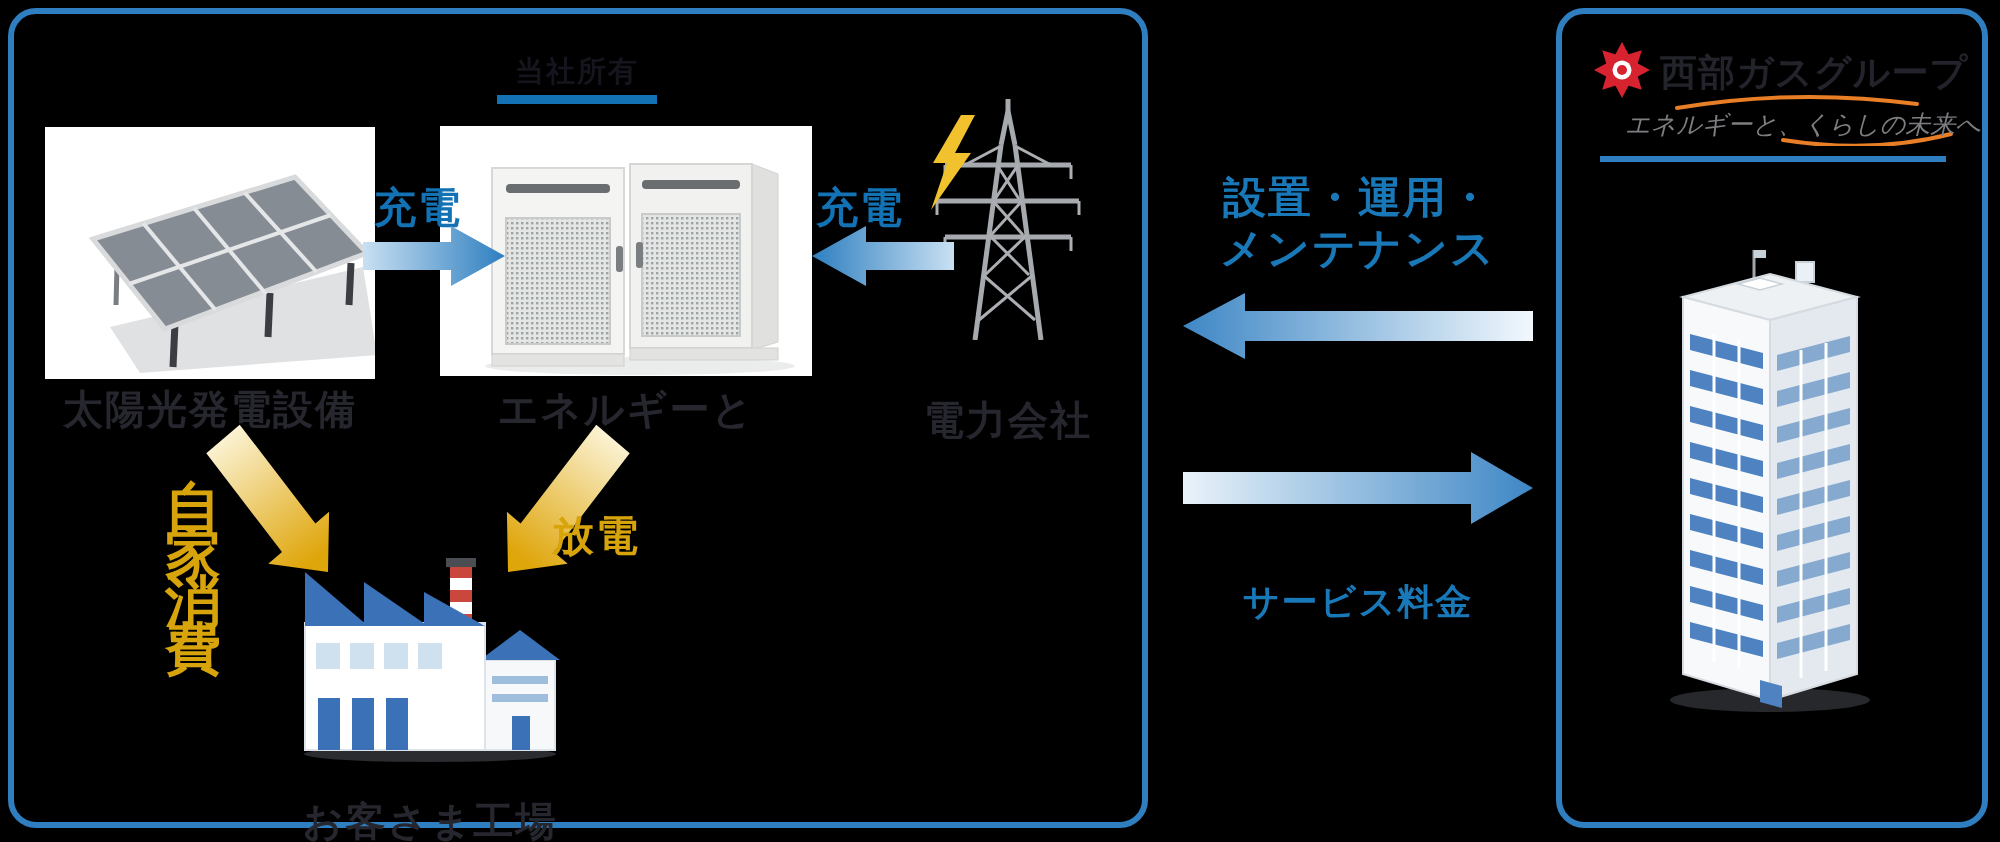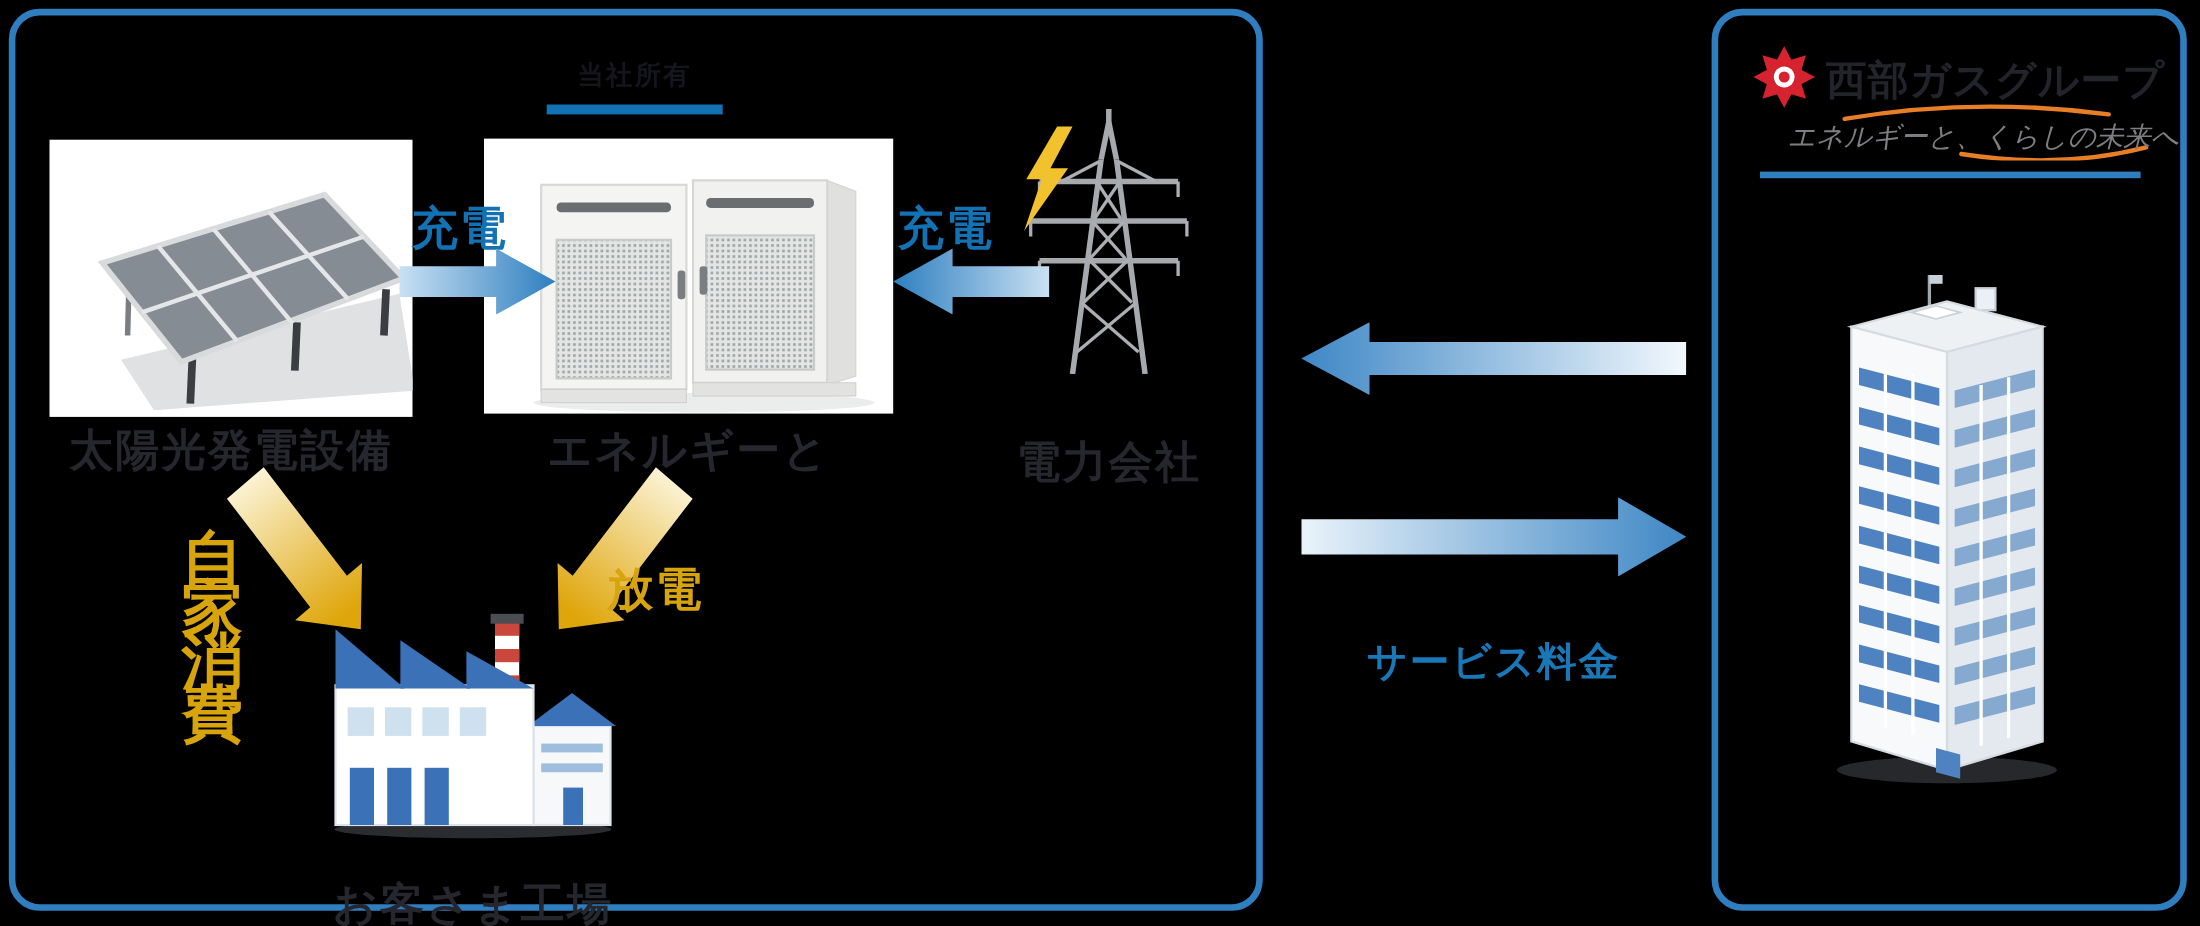--- a/index.html
+++ b/index.html
@@ -15,21 +15,21 @@
   }
   .photo{position:absolute;background:#fff;}
   .lbl{
     position:absolute;text-align:center;font-weight:bold;
     color:#26262E;font-size:40px;letter-spacing:2px;
   }
   .mid-lbl{color:#1878B8;}
   .yellow-lbl{color:#D7A40C;}
   .charge-lbl{position:absolute;font-weight:bold;font-size:42px;color:#1272B4;letter-spacing:2px;}
   .underline-bar{position:absolute;background:#1272B4;}
-  .owner-title{position:absolute;text-align:center;font-weight:bold;font-size:24px;color:#15151D;letter-spacing:2px;}
+  .owner-title{position:absolute;text-align:center;font-weight:bold;font-size:29px;color:#15151D;letter-spacing:2px;}
   .company-name{position:absolute;font-weight:bold;font-size:37px;color:#23232C;letter-spacing:1px;white-space:nowrap;}
   .tagline{
     position:absolute;font-style:italic;font-size:25px;color:#7E7E82;
     text-align:right;white-space:nowrap;
   }
   .divider{position:absolute;background:#2E7EC0;}
   svg{display:block;}
 </style>
 </head>
 <body>
@@ -209,21 +209,22 @@
     <g fill="#3B72B7">
       <rect x="18" y="150" width="22" height="52"></rect>
       <rect x="52" y="150" width="22" height="52"></rect>
       <rect x="86" y="150" width="22" height="52"></rect>
     </g>
   </svg>
 </div>
 <div class="lbl" style="left:298px;top:766px;width:264px;margin-top:28px;">お客さま工場</div>
 
 <div class="lbl mid-lbl" style="left:1180px;top:172px;width:356px;font-size:43px;line-height:51px;">
-  <br>
+  <span>設置・運用・</span><br>
+  <span>メンテナンス</span>
 </div>
 
 <div class="abs" style="left:1183px;top:293px;">
   <svg width="350" height="66" viewBox="0 0 350 66">
     <defs>
         <linearGradient id="bigL" x1="0" y1="0" x2="1" y2="0">
       <stop offset="0" stop-color="#3E87C5"></stop>
           <stop offset="1" stop-color="#F2F8FD"></stop>
     </linearGradient>
       </defs>

